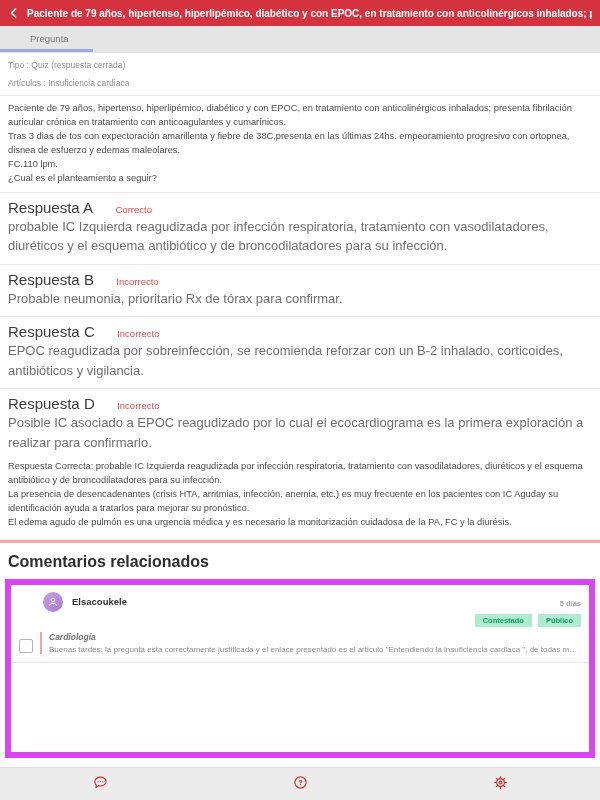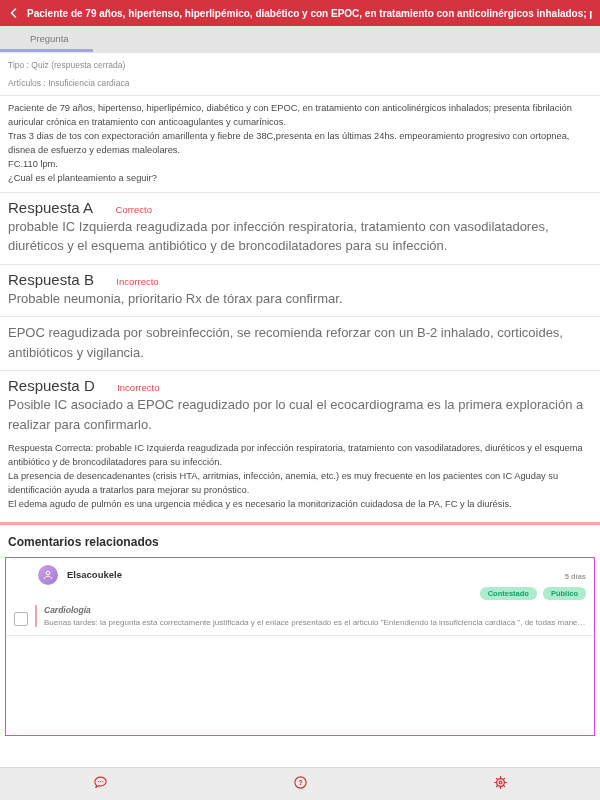--- a/index.html
+++ b/index.html
@@ -24,33 +24,33 @@
   .question{padding:6px 8px;border-bottom:1px solid #e6e6e6;font-size:9.3px;color:#4a4a4a;line-height:1.5;}
   
   .answer{padding:6px 8px 8px;border-bottom:1px solid #e6e6e6;}
   .answer.last{border-bottom:none;padding-bottom:4px;}
   .answer-label{font-weight:normal;font-size:15px;color:#3a3a3a;margin-right:18px;}
   .answer-status{font-size:9.5px;color:#e4484f;}
   .answer-body{margin-top:0;font-size:13px;color:#6f6f6f;line-height:1.5;}
   
   .explanation{padding:4px 8px 10px;font-size:9.3px;color:#4a4a4a;line-height:1.5;border-bottom:3px solid #fca5a5;}
   
-  .comments-heading{margin:0;padding:10px 8px 6px;font-size:12px;color:#2e2e2e;font-weight:bold;}
-  .comment-card{margin:2px 5px 0;border:1px solid #d946ef;height:179px;box-sizing:border-box;background:#fff;}
+  .comments-heading{margin:0;padding:10px 8px 6px;font-size:16px;color:#2e2e2e;font-weight:bold;}
+  .comment-card{margin:2px 5px 0;border:6px solid #d946ef;height:179px;box-sizing:border-box;background:#fff;}
   .comment-top{display:flex;justify-content:space-between;align-items:flex-start;padding:7px 8px 3px;}
   .comment-user{display:flex;align-items:center;gap:9px;margin-left:24px;}
   .avatar{width:20px;height:20px;border-radius:50%;flex:0 0 auto;
           background:linear-gradient(135deg,#c7a1e3,#a77bd1);
           display:flex;align-items:center;justify-content:center;}
   .author{font-size:9.5px;font-weight:bold;color:#333;}
   .comment-meta{text-align:right;}
   .time{font-size:7.5px;color:#9e9e9e;font-weight:bold;}
   .badges{margin-top:4px;display:flex;gap:6px;justify-content:flex-end;}
   .badge{background:#aeeccf;color:#12a168;font-size:7.5px;font-weight:bold;
-         padding:2px 8px;border-radius:6px;white-space:nowrap;}
+         padding:2px 8px;border-radius:0;white-space:nowrap;}
   .comment-body-row{display:flex;align-items:flex-start;padding:2px 8px 8px 8px;}
   .checkbox{width:12px;height:12px;border:1px solid #b5b5b5;border-radius:2px;background:#fff;
             margin-top:7px;flex:0 0 auto;cursor:pointer;}
   .comment-quote{margin-left:7px;border-left:2px solid #f0a4a4;padding-left:7px;flex:1;min-width:0;}
   .topic{font-size:8.5px;font-weight:bold;color:#6d6d6d;font-style:italic;}
   .snippet{margin-top:3px;font-size:8px;color:#8a8a8a;white-space:nowrap;overflow:hidden;text-overflow:ellipsis;}
   .comment-divider{border-top:1px solid #e8e8e8;}
   .comment-empty{height:160px;}
   
   .bottombar{position:absolute;left:0;bottom:0;width:600px;height:32px;background:#ececec;
@@ -100,20 +100,24 @@
 
   <section class="answer">
     <div class="answer-head">
       <span class="answer-label">Respuesta B</span>
       <span class="answer-status">Incorrecto</span>
     </div>
     <div class="answer-body">Probable neumonia, prioritario Rx de tórax para confirmar.</div>
   </section>
 
   <section class="answer">
+    <div class="answer-head">
+      <span class="answer-label">Respuesta C</span>
+      <span class="answer-status">Incorrecto</span>
+    </div>
     <div class="answer-body">EPOC reagudizada por sobreinfección, se recomienda reforzar con un B-2 inhalado, corticoides, antibióticos y vigilancia.</div>
   </section>
 
   <section class="answer last">
     <div class="answer-head">
       <span class="answer-label">Respuesta D</span>
       <span class="answer-status">Incorrecto</span>
     </div>
     <div class="answer-body">Posible IC asociado a EPOC reagudizado por lo cual el ecocardiograma es la primera exploración a realizar para confirmarlo.</div>
   </section>

